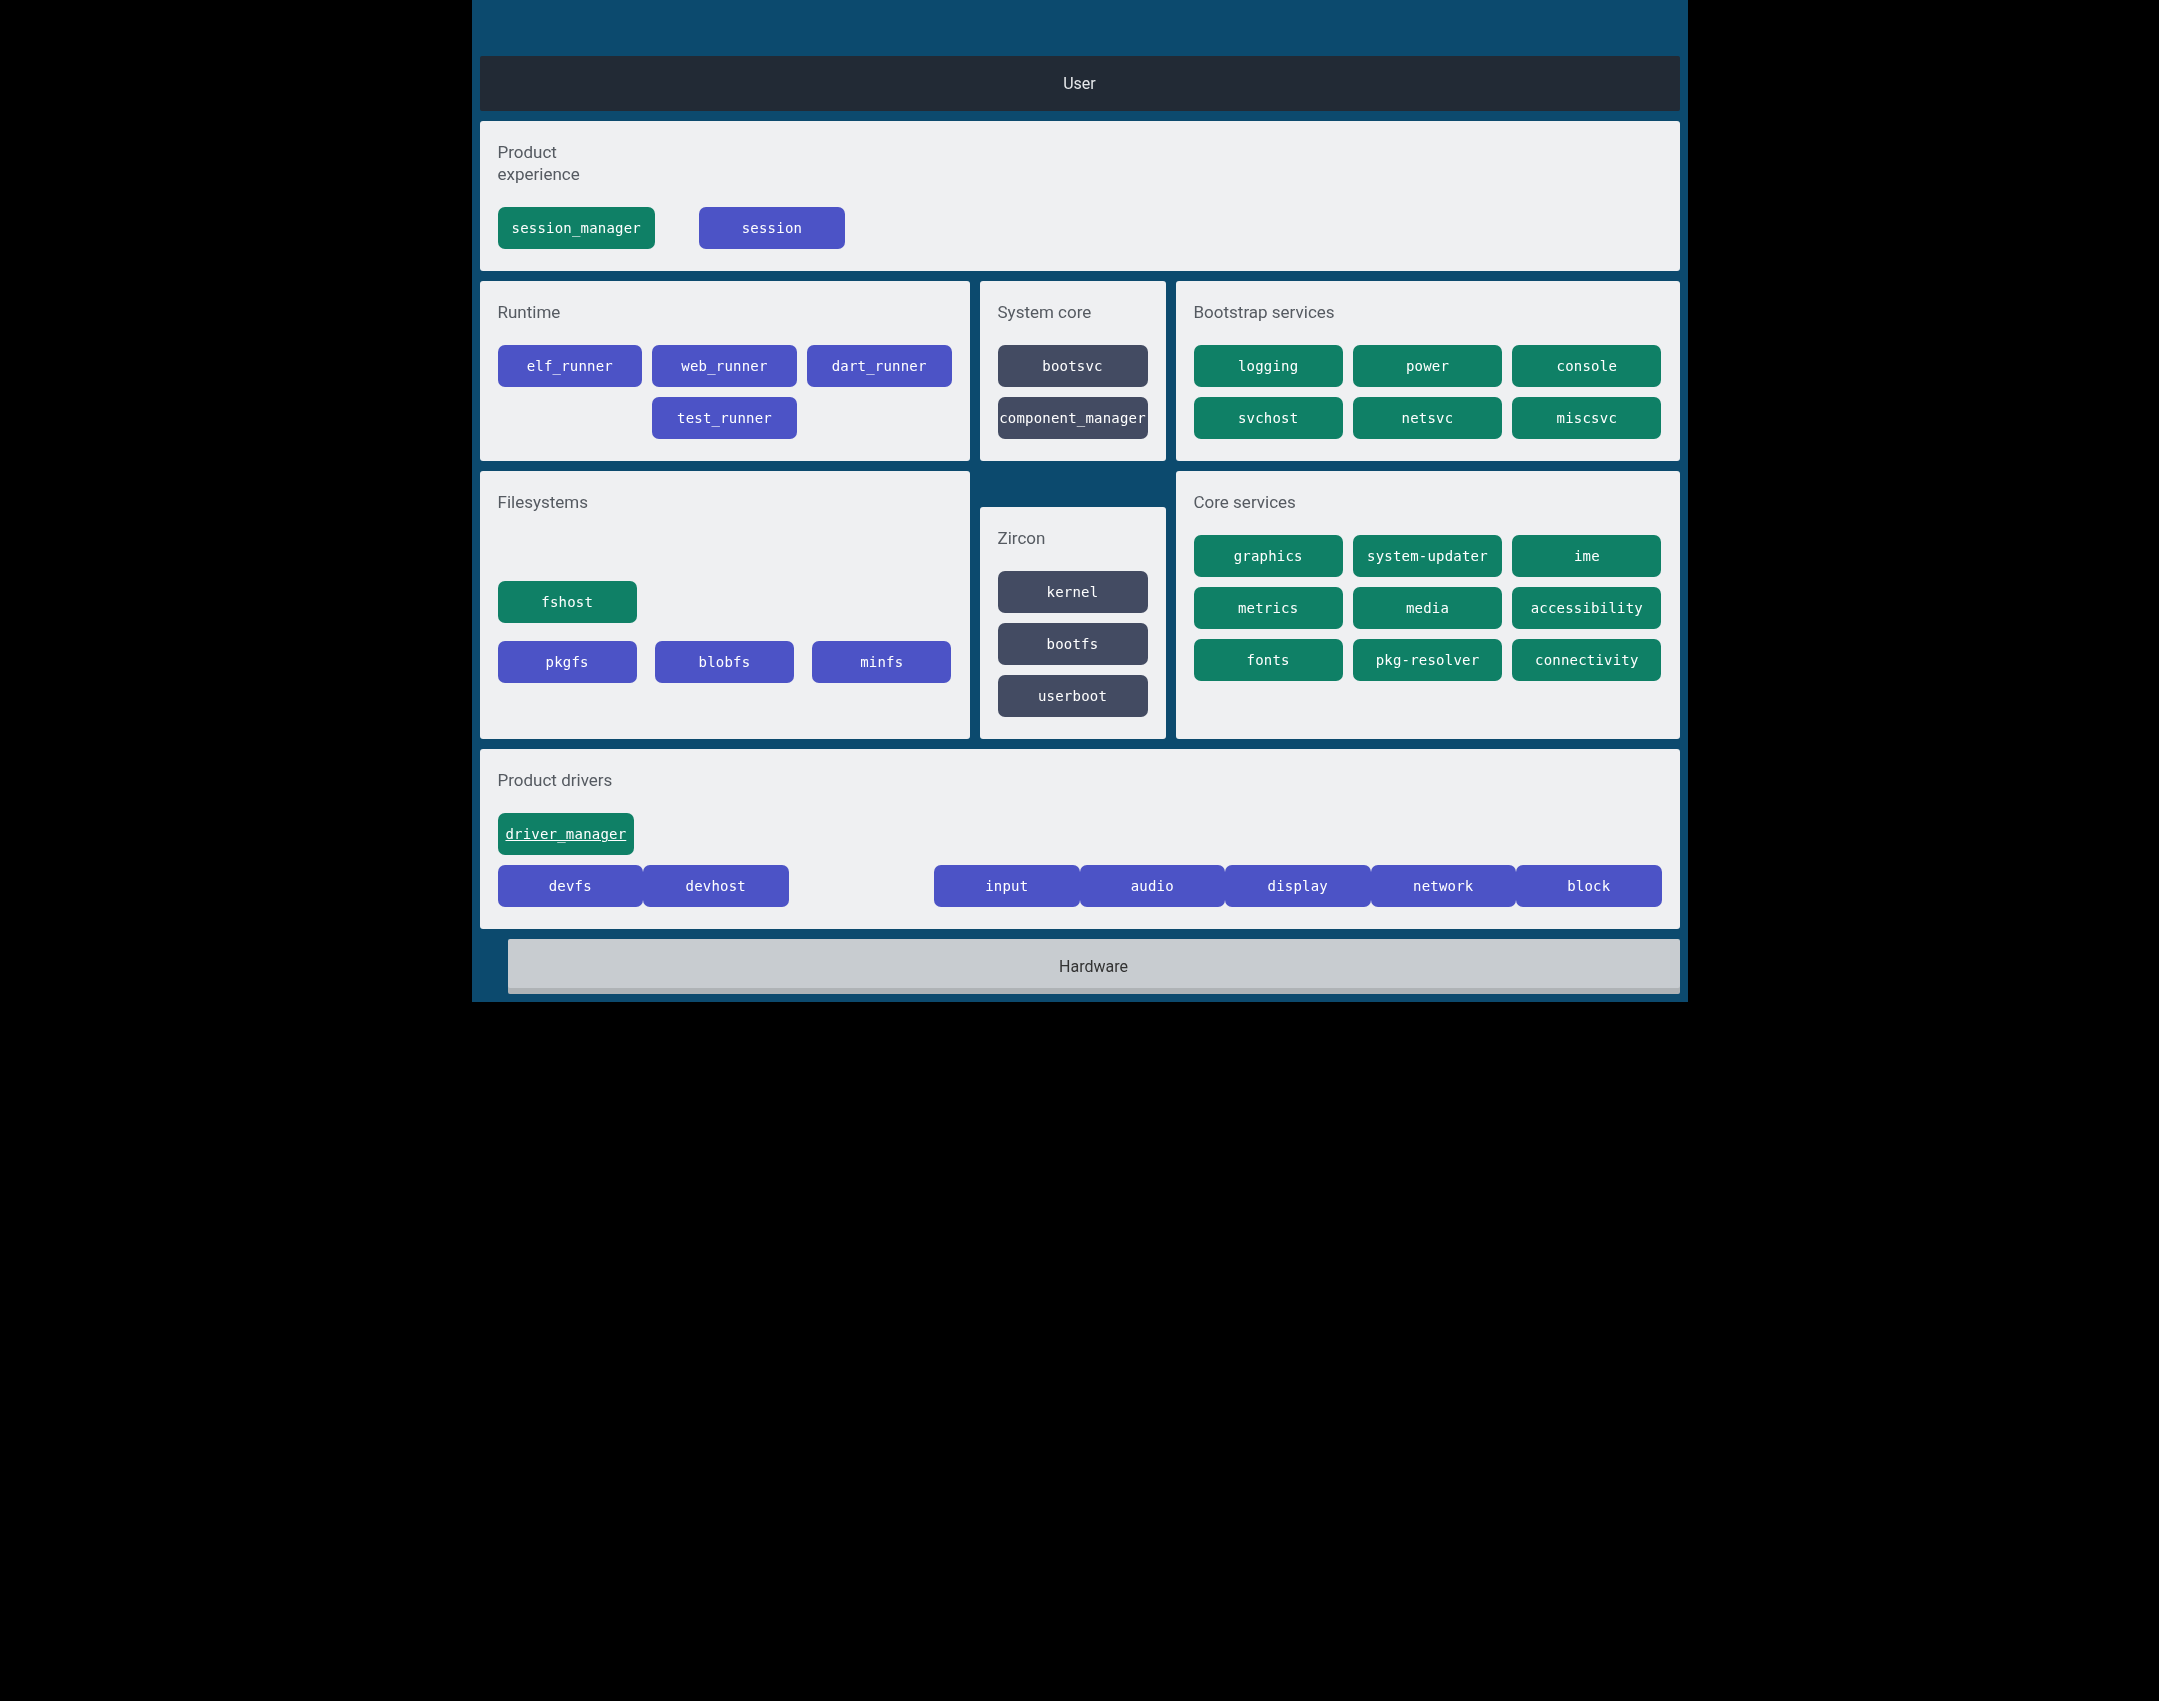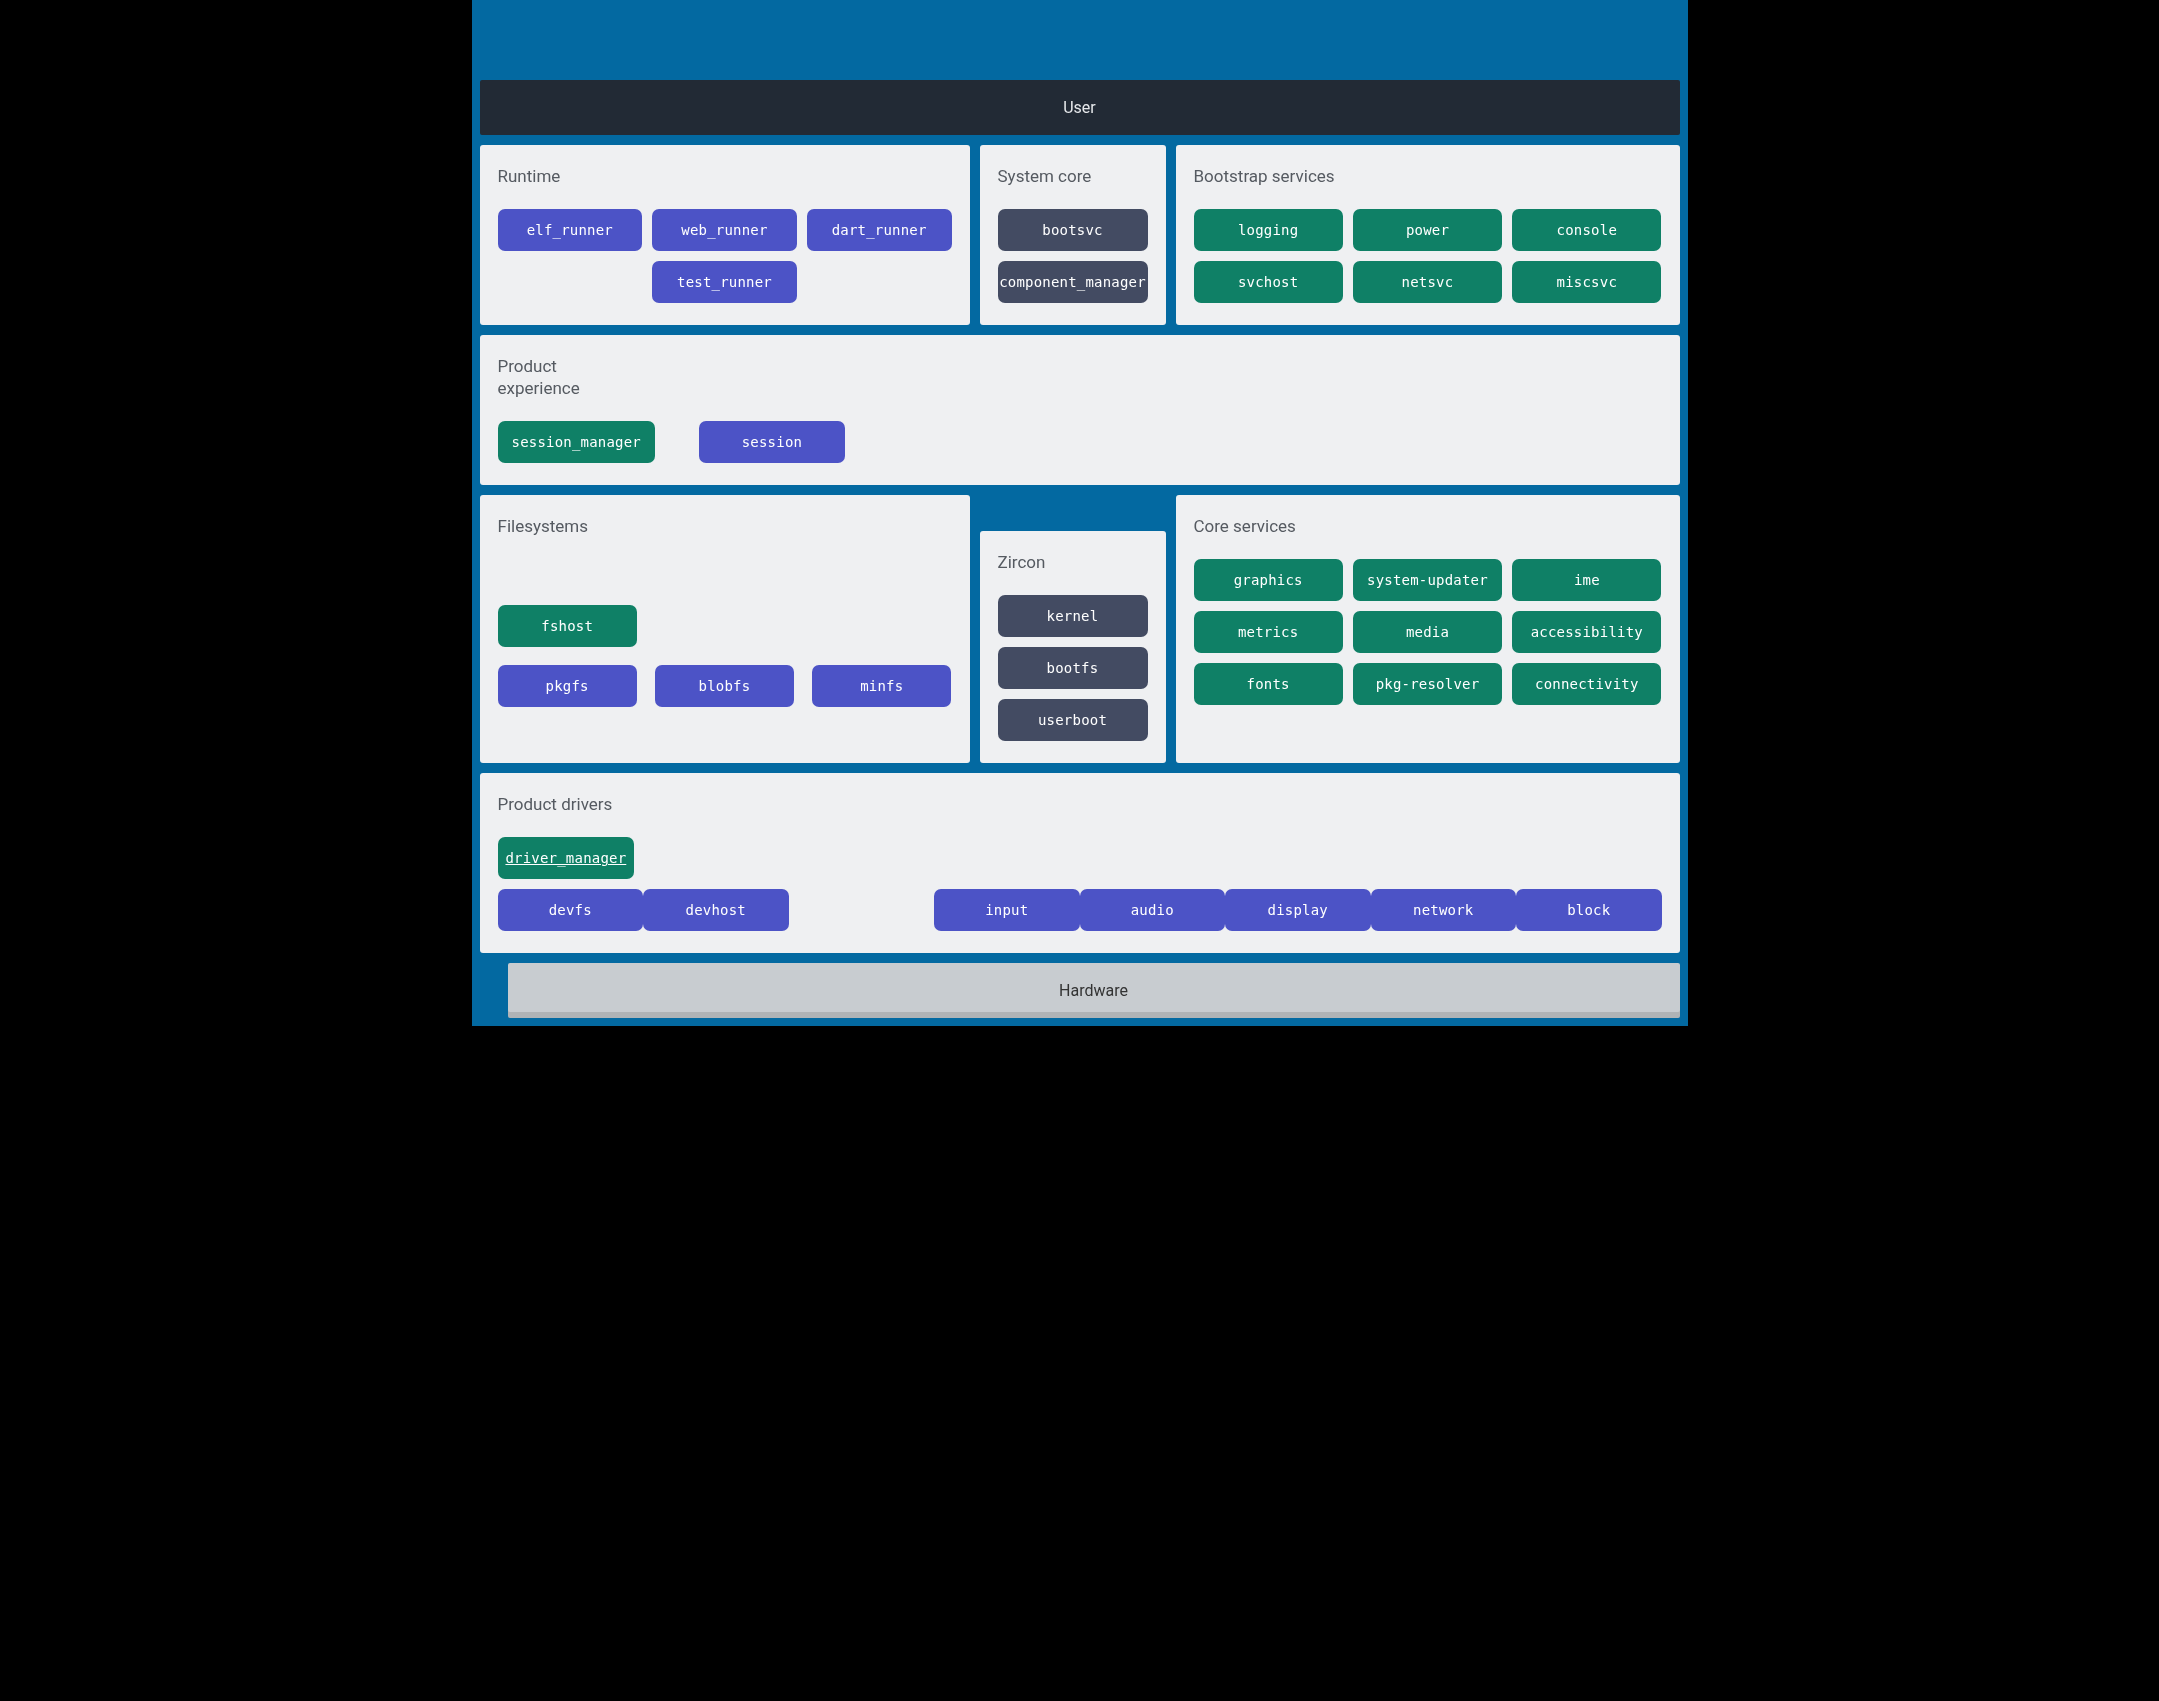--- a/index.html
+++ b/index.html
@@ -5,22 +5,22 @@
   * { box-sizing: border-box; }
   body {
     margin: 0;
     background: #000;
     font-family: -apple-system, BlinkMacSystemFont, "Segoe UI", Roboto, Helvetica, Arial, sans-serif;
     padding: 0;
   }
   .canvas {
     width: 1216px;
     margin: 0 auto;
-    background: #0369a1;
-    padding: 80px 8px 8px 8px;
+    background: #0c4a6e;
+    padding: 56px 8px 8px 8px;
   }
   .bar {
     background: #222a35;
     color: #e6e8eb;
     text-align: center;
     font-size: 16px;
     padding: 18px 0;
     border-radius: 2px;
     margin-bottom: 10px;
   }
@@ -112,20 +112,32 @@
 </head>
 <body>
 
 <div class="canvas">
 
   <div class="bar">
     <span>User</span>
   </div>
 
   <div class="row">
+    <div class="panel">
+      <div class="panel-title">Product
+experience</div>
+      <div class="chips">
+        <div class="chip green">session_manager</div>
+        <div style="width:24px"></div>
+        <div class="chip blue">session</div>
+      </div>
+    </div>
+  </div>
+
+  <div class="row">
     <div class="panel col-runtime">
       <div class="panel-title">Runtime</div>
       <div class="runtime-grid">
         <div class="chip blue full">elf_runner</div>
         <div class="chip blue full">web_runner</div>
         <div class="chip blue full">dart_runner</div>
         <div></div>
         <div class="chip blue full span-center">test_runner</div>
         <div></div>
       </div>
@@ -141,32 +153,20 @@
 
     <div class="panel col-bootstrap">
       <div class="panel-title">Bootstrap services</div>
       <div class="chips grid3">
         <div class="chip green full">logging</div>
         <div class="chip green full">power</div>
         <div class="chip green full">console</div>
         <div class="chip green full">svchost</div>
         <div class="chip green full">netsvc</div>
         <div class="chip green full">miscsvc</div>
-      </div>
-    </div>
-  </div>
-
-  <div class="row">
-    <div class="panel">
-      <div class="panel-title">Product
-experience</div>
-      <div class="chips">
-        <div class="chip green">session_manager</div>
-        <div style="width:24px"></div>
-        <div class="chip blue">session</div>
       </div>
     </div>
   </div>
 
   <div class="row">
     <div class="panel col-filesys">
       <div class="panel-title">Filesystems</div>
       <div class="spacer-lg"></div>
       <div class="fs-grid">
         <div class="chip green full top-left">fshost</div>

